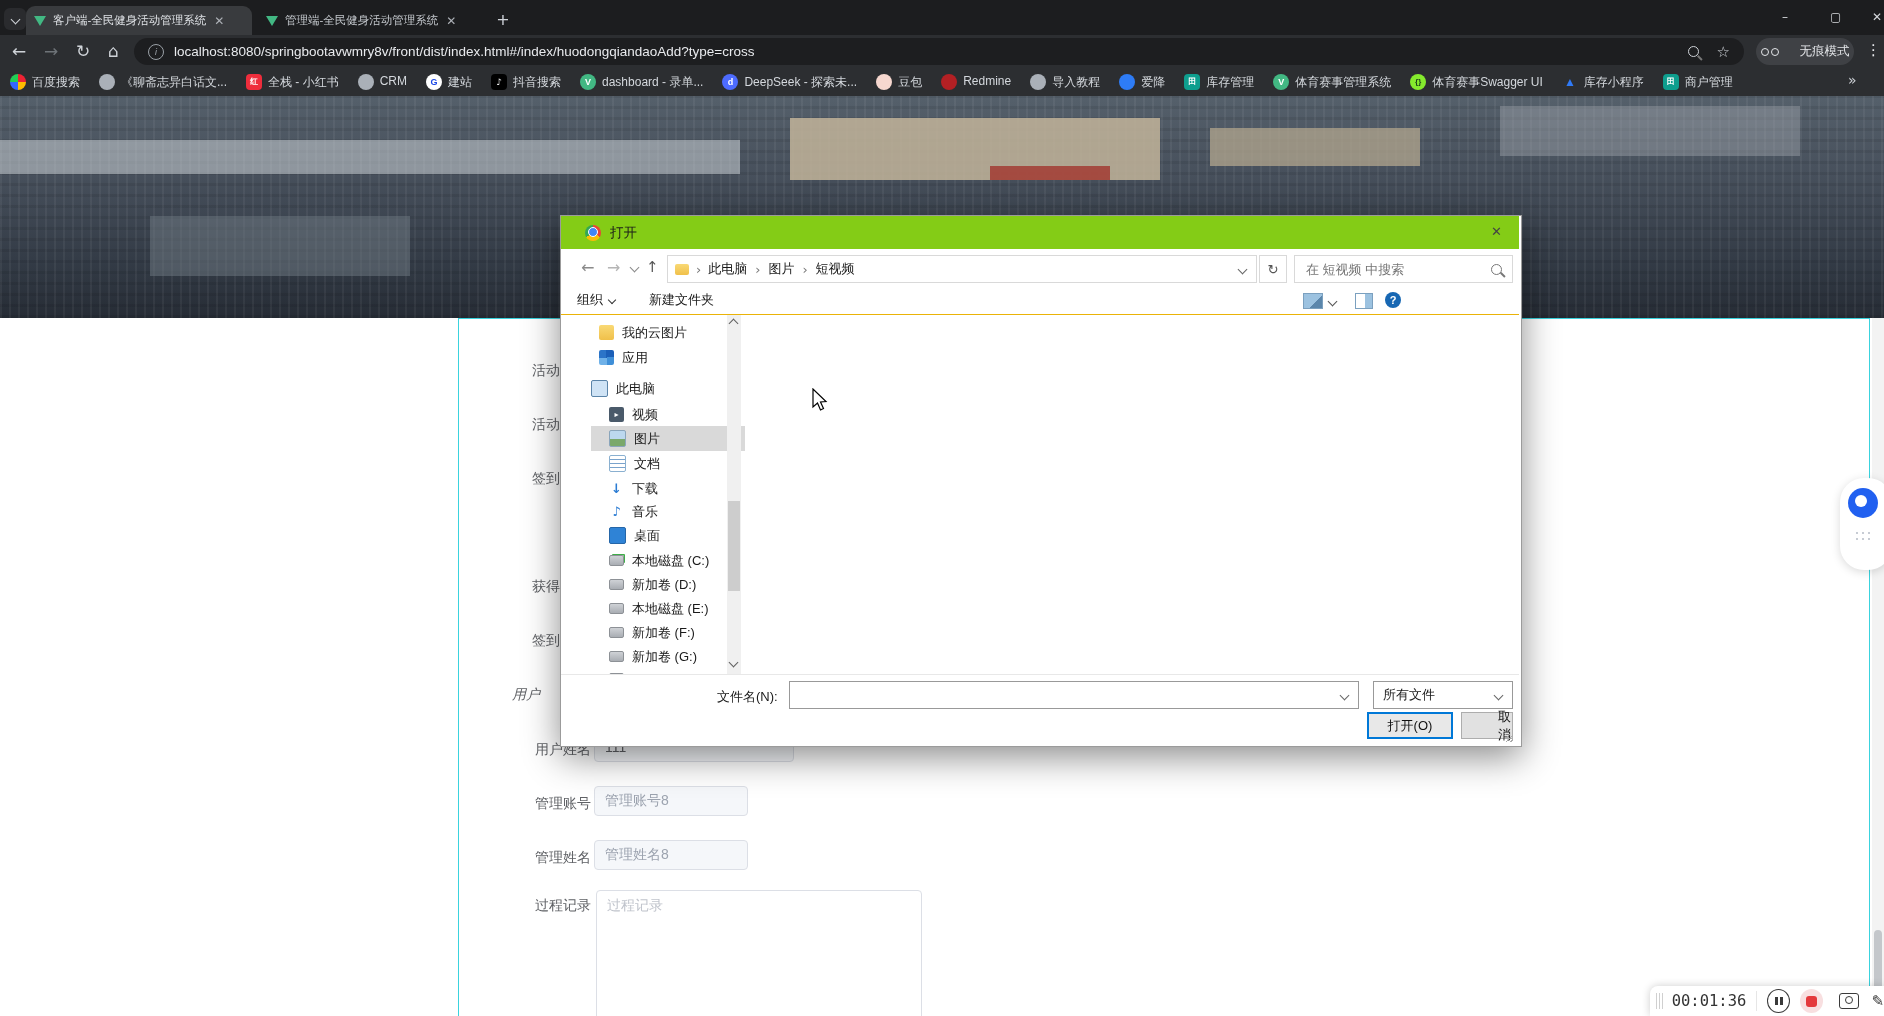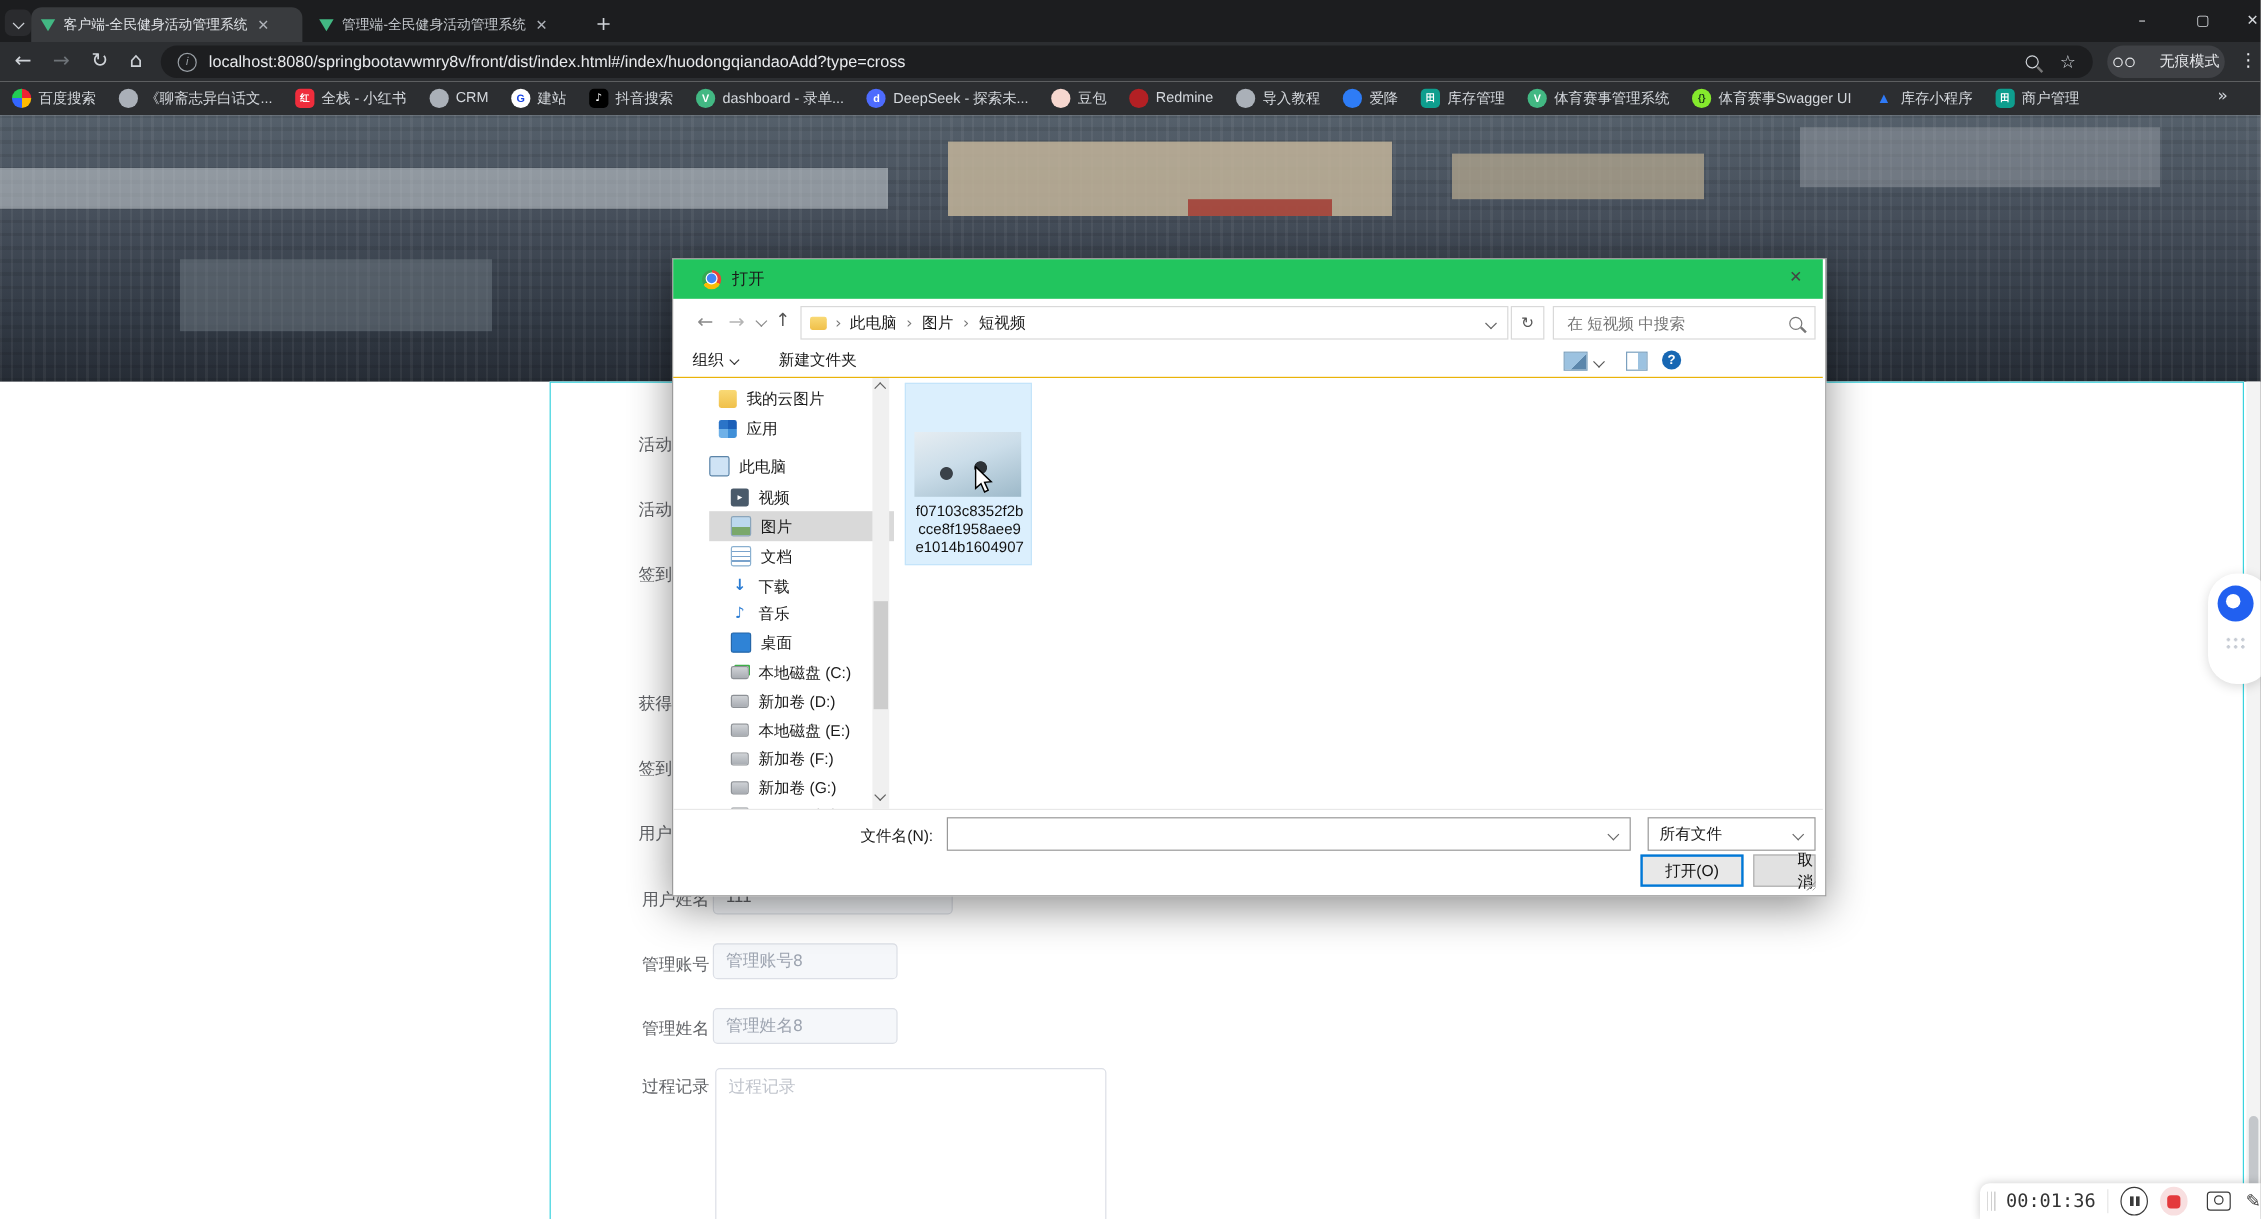--- a/index.html
+++ b/index.html
@@ -191,37 +191,37 @@
     <div class="a" style="left:1500px;top:10px;width:300px;height:50px;background:rgba(170,175,182,.4);"></div>
   </div>
 
   <div class="a panel"></div>
 
   <span class="a lbl" style="left:532px;top:362px;">活动</span>
   <span class="a lbl" style="left:532px;top:416px;">活动</span>
   <span class="a lbl" style="left:532px;top:470px;">签到</span>
   <span class="a lbl" style="left:532px;top:578px;">获得</span>
   <span class="a lbl" style="left:532px;top:632px;">签到</span>
-  <span class="a lbl" style="left:532px;top:686px;">用户</span>
+  <span class="a lbl" style="left:512px;top:686px;font-style:italic;">用户</span>
 
   <span class="a lbl" style="left:535px;top:741px;">用户姓名</span>
   <input class="a einput" style="left: 594px; top: 732px; width: 200px; height: 30px; color: rgb(96, 98, 102);" value="111">
   <span class="a lbl" style="left:535px;top:795px;">管理账号</span>
   <input class="a einput" style="left: 594px; top: 786px; width: 154px; height: 30px;" value="管理账号8">
   <span class="a lbl" style="left:535px;top:849px;">管理姓名</span>
   <input class="a einput" style="left: 594px; top: 840px; width: 154px; height: 30px;" value="管理姓名8">
   <span class="a lbl" style="left:535px;top:897px;">过程记录</span>
   <textarea class="a etext" style="left: 596px; top: 890px; width: 326px; height: 130px;" placeholder="过程记录"></textarea>
 
   <div class="a pagescroll"></div>
   <div class="a pagethumb"></div>
 
   <div class="a dialog" style="z-index:20;">
 
-    <div class="a f" style="left:0;top:0;width:958px;height:33px;background:#22c55e;">
+    <div class="a f" style="left:0;top:0;width:958px;height:33px;background:#84cc16;">
       <span class="chromeico" style="margin-left:24px;"></span>
       <span style="margin-left:9px;font-size:13.5px;">打开</span>
       <span class="a ico" style="left:930px;top:8px;font-size:13px;color:#444;">✕</span>
     </div>
 
     <span class="a ico" style="left:20px;top:42px;font-size:16px;color:#8a8a8a;">←</span>
     <span class="a ico" style="left:46px;top:42px;font-size:16px;color:#b5b5b5;">→</span>
     <span class="a chev down" style="left:70px;top:48px;border-color:#8a8a8a;"></span>
     <span class="a ico" style="left:85px;top:42px;font-size:15px;color:#555;">↑</span>
     <div class="a f dbox" style="left:106px;top:39px;width:590px;height:28px;">
@@ -328,28 +328,20 @@
           <span>KESU.. (L:)</span>
         </div>
     </div>
 
     <div class="a" style="left:166px;top:99px;width:14px;height:359px;background:#f0f0f0;">
       <span class="chev up" style="position:absolute;left:3px;top:5px;border-color:#606060;"></span>
       <span style="position:absolute;left:1px;top:186px;width:12px;height:90px;background:#cdcdcd;"></span>
       <span class="chev down" style="position:absolute;left:3px;bottom:8px;border-color:#606060;"></span>
     </div>
 
-    <div class="a" style="left:193px;top:103px;width:106px;height:152px;background:#dbeffd;border:1px solid #c4e4fa;box-sizing:border-box;">
-      <div class="a" style="left:7px;top:40px;width:89px;height:54px;background:radial-gradient(circle at 30% 64%,#3a4148 0 7%,transparent 8%),radial-gradient(circle at 62% 55%,#2e3338 0 8%,transparent 9%),linear-gradient(160deg,#e6edf2 0%,#cbdde9 45%,#9db9c9 100%);"></div>
-      <div class="a tile-lines" style="left:-3px;top:99px;width:112px;">
-        <div>f07103c8352f2b</div>
-        <div>cce8f1958aee9</div>
-        <div>e1014b1604907</div>
-      </div>
-    </div>
 
     <div class="a" style="left:0;top:458px;width:958px;height:1px;background:#e8e8e8;"></div>
     <span class="a" style="left:156px;top:472px;">文件名(N):</span>
     <div class="a f dbox" style="left:228px;top:465px;width:570px;height:28px;border-color:#999;">
       <input style="border: 0px; outline: 0px; flex: 1 1 0%; margin-left: 8px; font-family: inherit; font-size: 13px;" value="">
       <span class="chev down" style="margin-right:10px;border-color:#666;"></span>
     </div>
     <div class="a f dbox" style="left:812px;top:465px;width:140px;height:28px;border-color:#999;justify-content:space-between;">
       <span style="margin-left:9px;">所有文件</span>
       <span class="chev down" style="margin-right:10px;border-color:#666;"></span>

